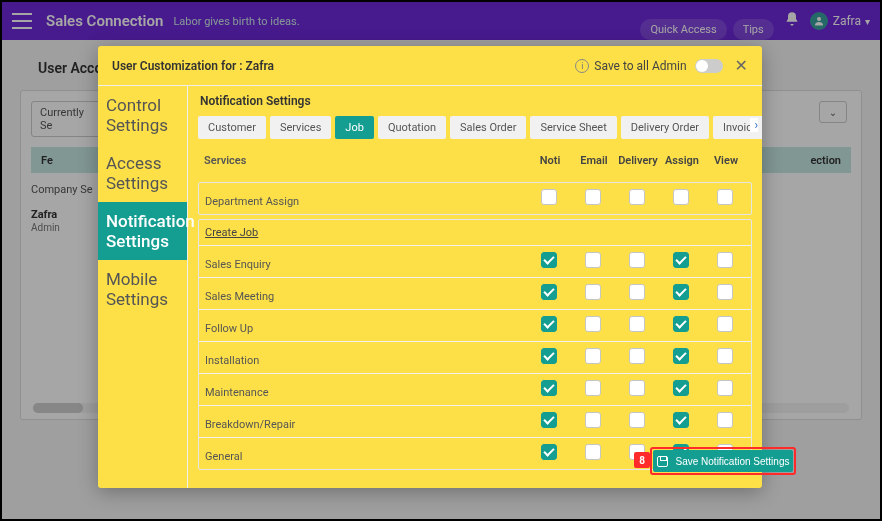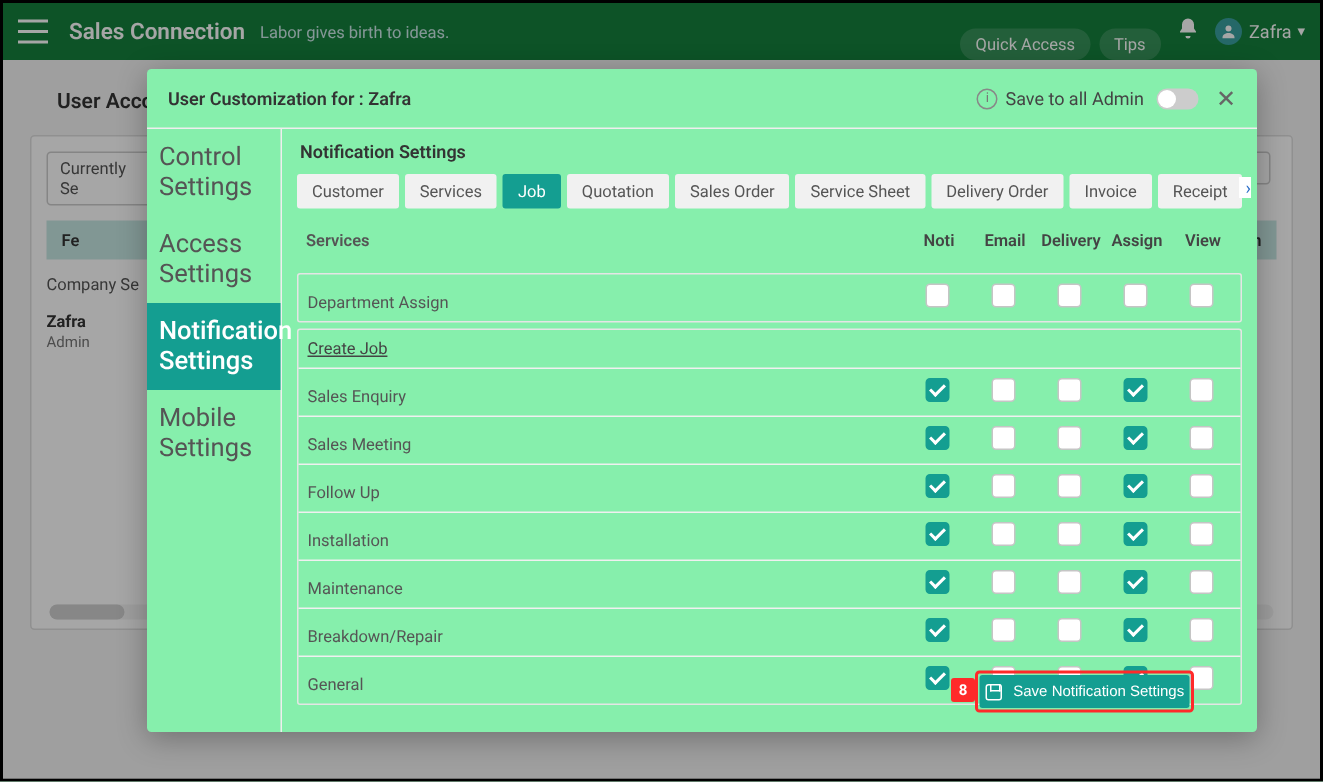--- a/index.html
+++ b/index.html
@@ -1,30 +1,30 @@
 <!DOCTYPE html>
 <html><head>
 <meta charset="utf-8">
 <style>
   * { box-sizing: border-box; margin: 0; padding: 0; }
   body { font-family: -apple-system, BlinkMacSystemFont, "Segoe UI", Roboto, Arial, sans-serif; width: 882px; height: 521px; overflow: hidden; background: #f5f5f5; position: relative; border: 2px solid #000;}
-  .topbar { background:#15803d; height:38px; display:flex; align-items:center; padding:0 10px; color:#fff;}
+  .topbar { background:#6d28d9; height:38px; display:flex; align-items:center; padding:0 10px; color:#fff;}
   .menu-icon { width:20px; height:20px; display:flex; flex-direction:column; justify-content:space-around; cursor:pointer; margin-right:14px;}
   .menu-icon span{height:2px;background:#fff;}
   .brand{font-weight:600;font-size:15px;margin-right:10px;}
   .tagline{font-size:11px;color:#cde8e8;}
   .top-spacer{flex:1;}
   .pill{background:rgba(255,255,255,0.15);padding:4px 10px;border-radius:12px;font-size:11px;margin-left:6px;cursor:pointer;margin-top:16px;}
   .bell{margin-left:10px;cursor:pointer;}
   .userchip{margin-left:10px;display:flex;align-items:center;font-size:12px;cursor:pointer;}
   .avatar{width:18px;height:18px;border-radius:50%;background:#3aa0a0;margin-right:5px;display:inline-flex;align-items:center;justify-content:center;}
   .chev{margin-left:4px;font-size:10px;}
   .pagehead{padding:10px 18px;font-weight:600;color:#333;font-size:14px;}
   .overlay{position:absolute;inset:0;background:rgba(0,0,0,0.35);}
-  .modal{position:absolute;left:96px;top:44px;width:740px;height:442px;background:#86efac;border-radius:3px;box-shadow:0 4px 20px rgba(0,0,0,0.3);display:flex;flex-direction:column;}
+  .modal{position:absolute;left:96px;top:44px;width:664px;height:442px;background:#fde047;border-radius:3px;box-shadow:0 4px 20px rgba(0,0,0,0.3);display:flex;flex-direction:column;}
   .modal-head{display:flex;align-items:center;padding:10px 14px;border-bottom:1px solid #eee;font-size:12px;}
   .modal-head .title{font-weight:600;color:#333;}
   .modal-head .spc{flex:1;}
   .apply-all{display:flex;align-items:center;color:#444;font-size:12px;}
   .info-ic{width:14px;height:14px;border:1px solid #888;border-radius:50%;display:inline-flex;align-items:center;justify-content:center;font-size:9px;margin-right:5px;color:#777;}
   .toggle{width:28px;height:14px;border-radius:8px;background:#ccc;position:relative;margin-left:8px;}
   .toggle::after{content:"";position:absolute;width:12px;height:12px;border-radius:50%;background:#fff;top:1px;left:1px;}
   .close-x{margin-left:12px;font-size:16px;color:#666;cursor:pointer;}
   .modal-body{display:flex;flex:1;min-height:0;}
   .side{width:90px;border-right:1px solid #eee;font-size:17px;}

